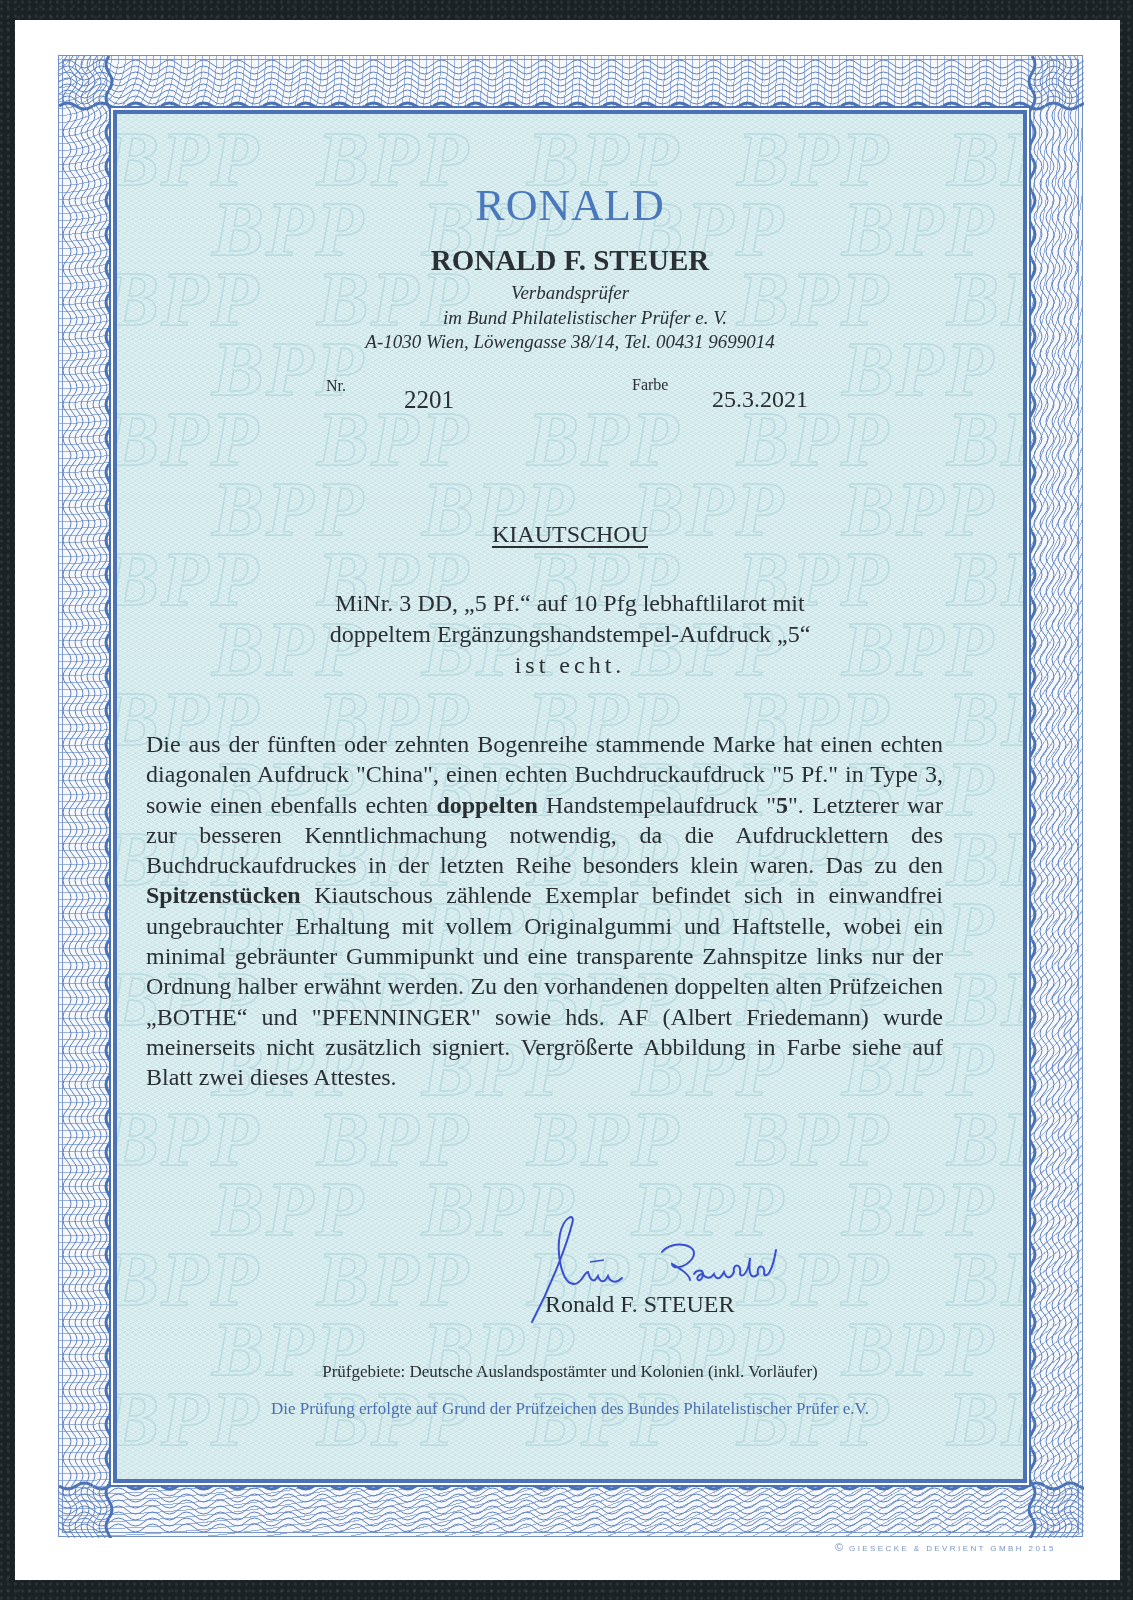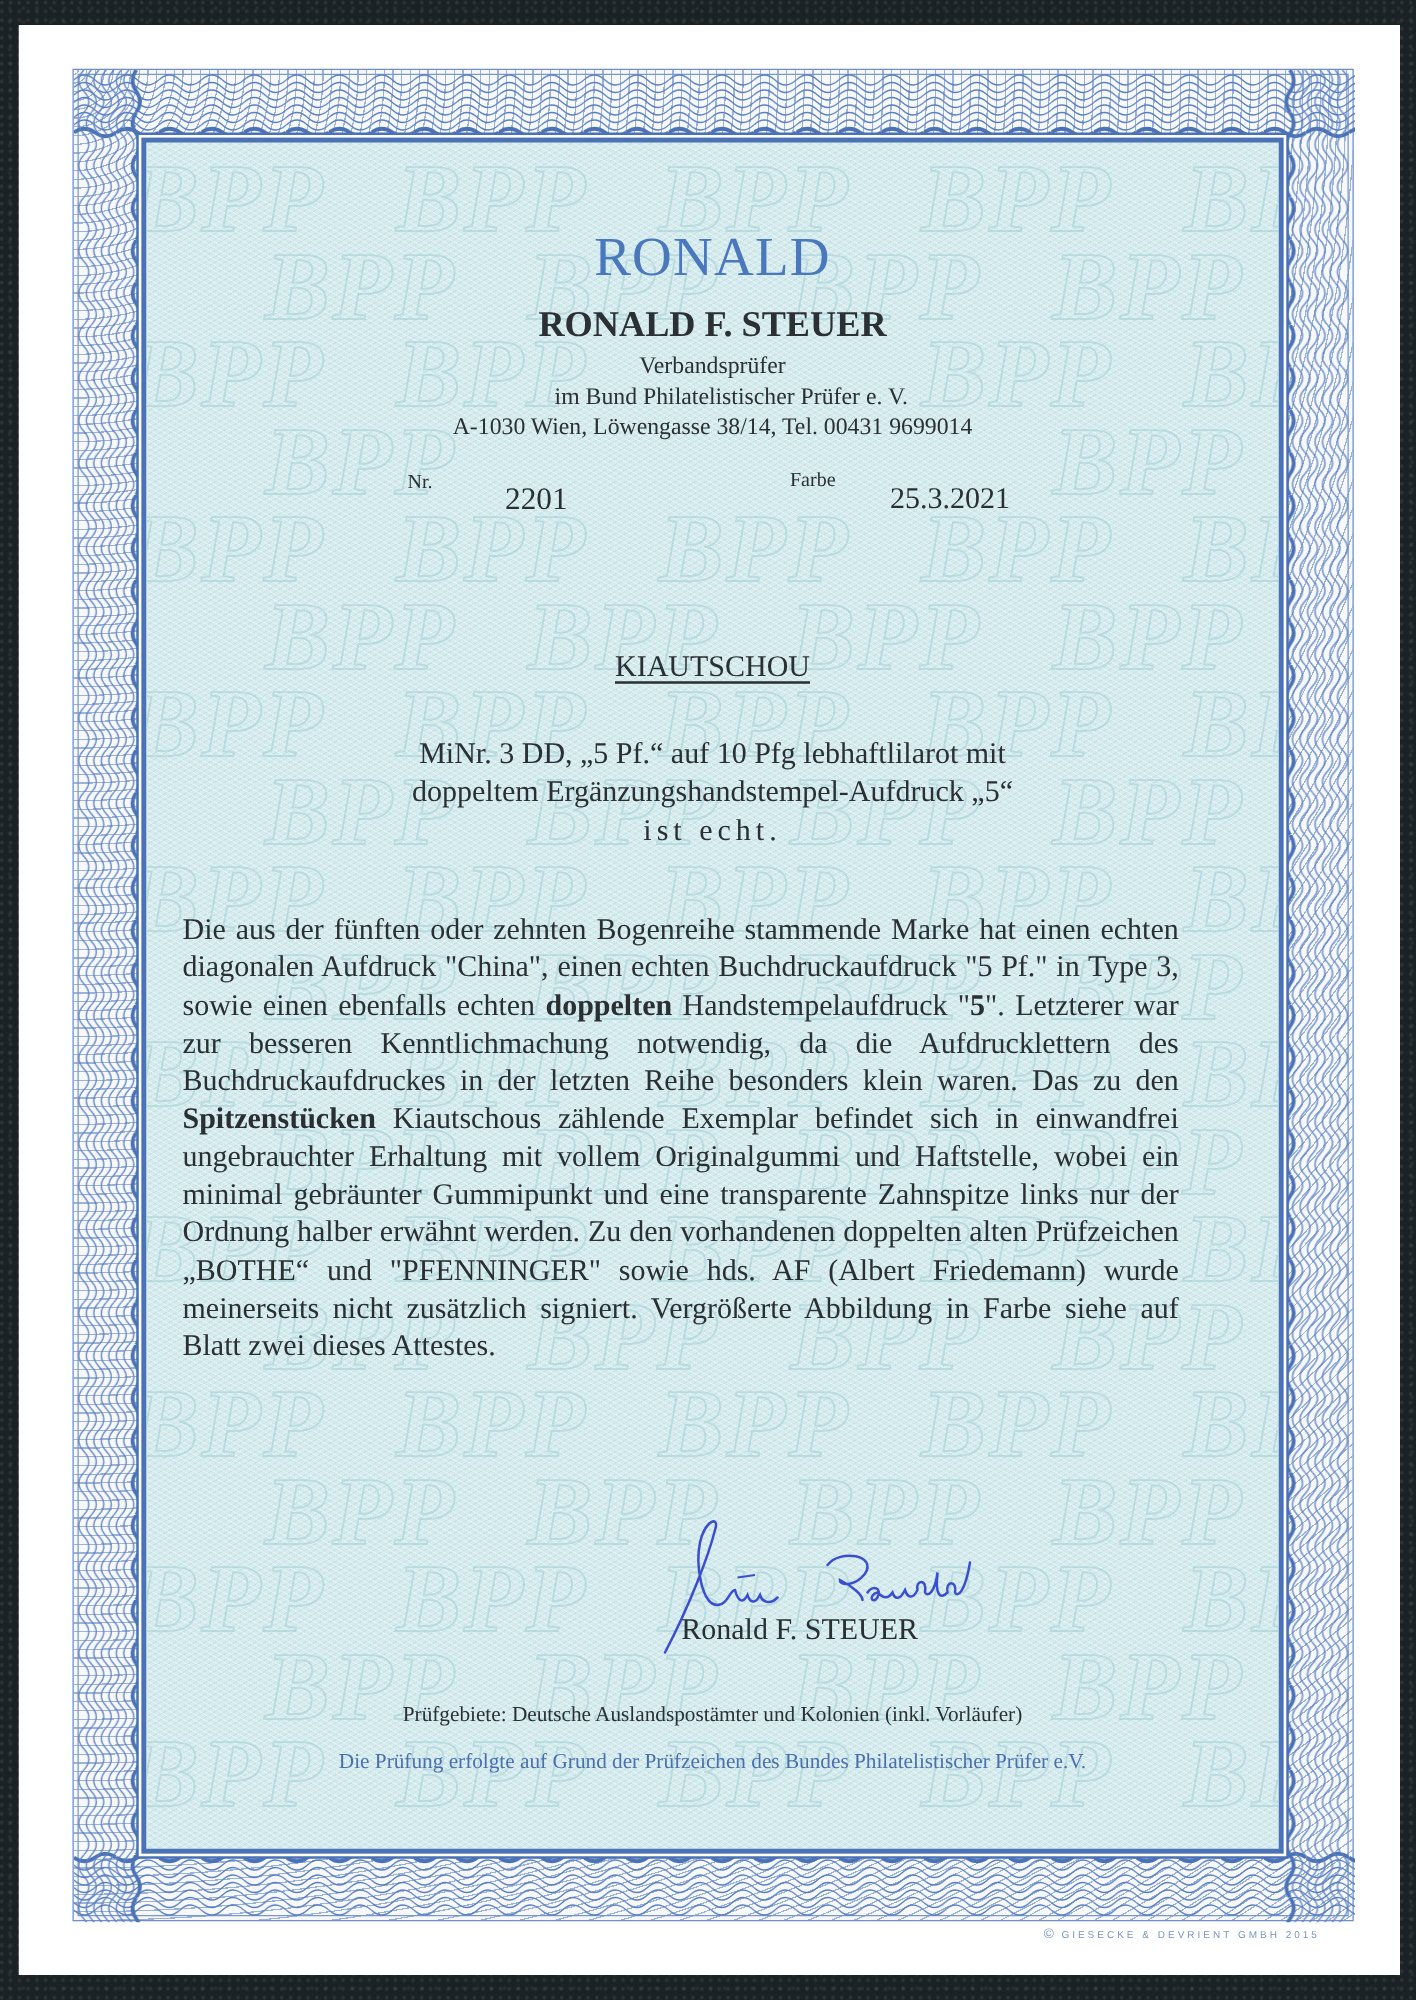--- a/index.html
+++ b/index.html
@@ -62,21 +62,21 @@
   }
   .title {
     position: absolute; top: 66px; left: 0; right: 0; text-align: center;
     font-size: 44px; color: #4a78bd; letter-spacing: 1px;
   }
   .name {
     position: absolute; top: 130px; left: 0; right: 0; text-align: center;
     font-size: 29px; font-weight: bold; color: #2b3034;
   }
   .sub {
-    position: absolute; left: 0; right: 0; text-align: center; font-size: 19px; color: #2b3034;
+    position: absolute; left: 0; right: 0; text-align: center; font-size: 19px; color: #2b3034; font-style: italic;
   }
   .sub1 { top: 168px; }
   .sub2 { top: 193px; padding-left: 30px; }
   .sub3 { top: 217px; }
   .nr-label { position: absolute; top: 263px; left: 209px; font-size: 16px; }
   .nr-value { position: absolute; top: 272px; left: 287px; font-size: 25px; }
   .dt-label { position: absolute; top: 262px; left: 515px; font-size: 16px; }
   .dt-value { position: absolute; top: 272px; left: 595px; font-size: 24px; }
   .intro { position: absolute; top: 340px; left: 0; right: 0; text-align: center; font-size: 24px; }
   .country {

